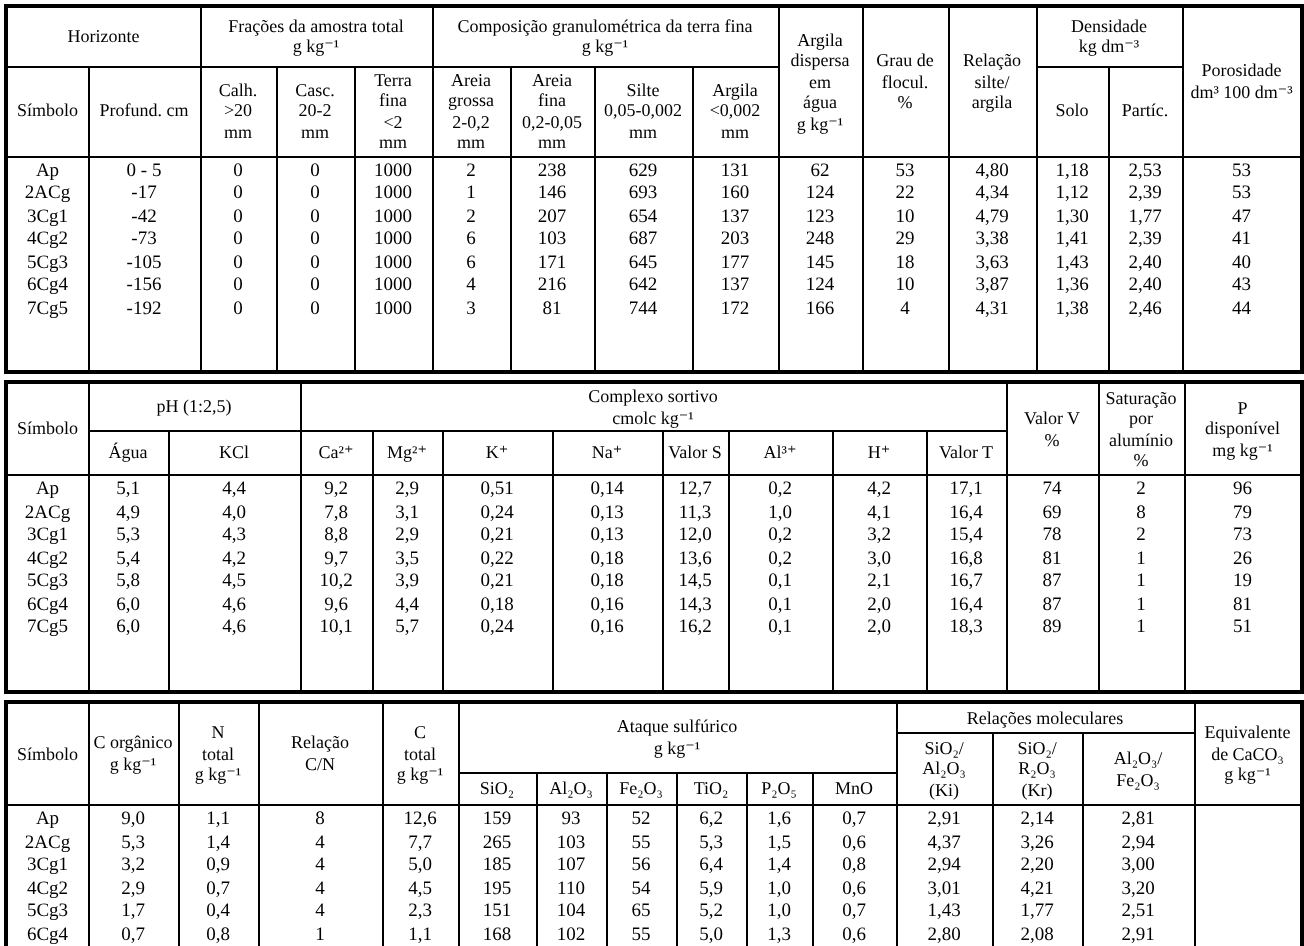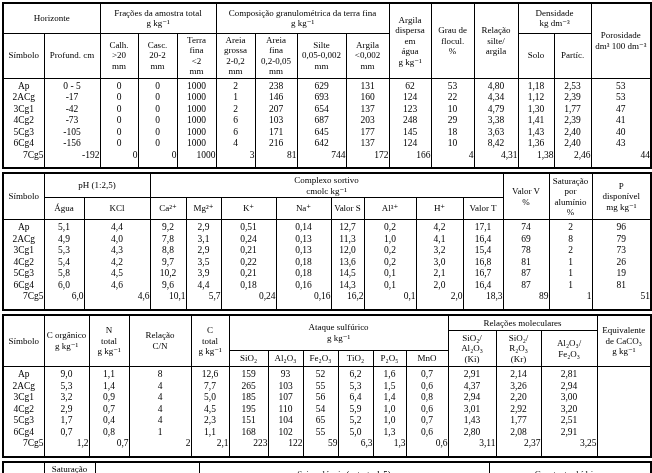--- a/index.html
+++ b/index.html
@@ -6,21 +6,21 @@
   body{width:652px;height:473px;overflow:hidden;
        font-family:"Liberation Serif","DejaVu Serif",serif;color:#000;}
   .page{box-sizing:border-box;width:652px;padding:2px 2px 0 2px;}
   table{border-collapse:collapse;table-layout:fixed;width:648px;
         border:2px solid #000;margin:0 0 3px 0;}
   th{border:1px solid #000;font-weight:normal;font-size:9px;line-height:10.5px;
      white-space:pre-line;text-align:center;vertical-align:middle;padding:1px 0;overflow:hidden;}
   tbody td{border-left:1px solid #000;border-right:1px solid #000;border-top:none;border-bottom:none;
      font-size:9.5px;line-height:11.5px;text-align:center;vertical-align:middle;padding:0;overflow:hidden;}
   tbody tr:first-child td{padding-top:2px;}
-  tbody tr:last-child td{padding-bottom:6px;text-align:right;}
+  tbody tr:last-child td{padding-bottom:24px;}
   tr.h16{height:16px;} tr.h20{height:20px;} tr.h22{height:22px;}
   tr.h24{height:24px;} tr.h30{height:30px;} tr.h36{height:36px;}
 </style>
 </head>
 <body>
 
 <div class="page">
 
   <table>
     <colgroup>
@@ -184,21 +184,21 @@
           <td>-156</td>
           <td>0</td>
           <td>0</td>
           <td>1000</td>
           <td>4</td>
           <td>216</td>
           <td>642</td>
           <td>137</td>
           <td>124</td>
           <td>10</td>
-          <td>8,42</td>
+          <td>3,87</td>
           <td>1,36</td>
           <td>2,40</td>
           <td>43</td>
         </tr>
         <tr>
           <td>7Cg5</td>
           <td>-192</td>
           <td>0</td>
           <td>0</td>
           <td>1000</td>
@@ -493,21 +493,21 @@
           <td>0,7</td>
           <td>4</td>
           <td>4,5</td>
           <td>195</td>
           <td>110</td>
           <td>54</td>
           <td>5,9</td>
           <td>1,0</td>
           <td>0,6</td>
           <td>3,01</td>
-          <td>2,92</td>
+          <td>4,21</td>
           <td>3,20</td>
           <td></td>
         </tr>
         <tr>
           <td>5Cg3</td>
           <td>1,7</td>
           <td>0,4</td>
           <td>4</td>
           <td>2,3</td>
           <td>151</td>

